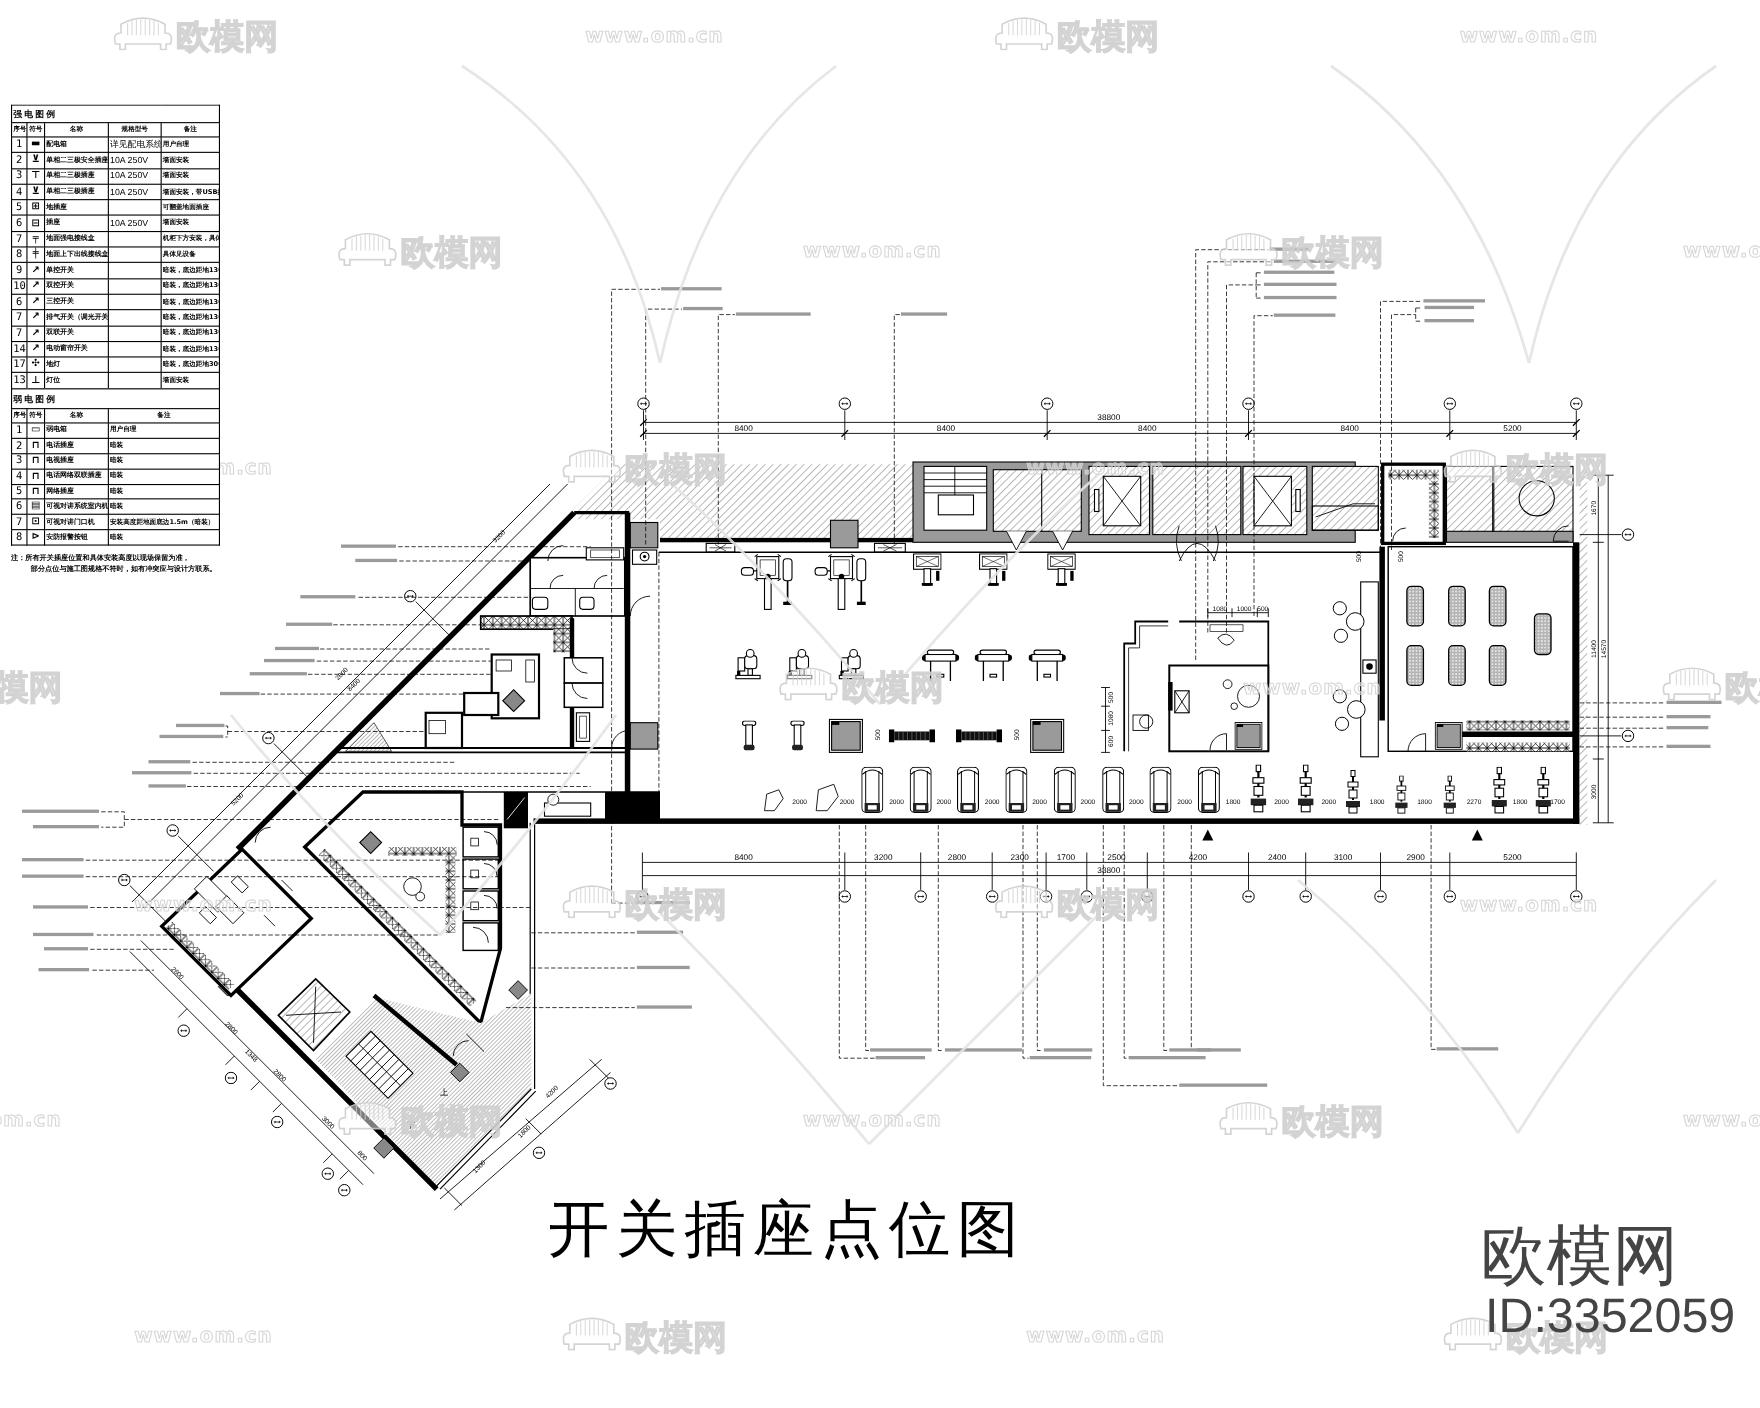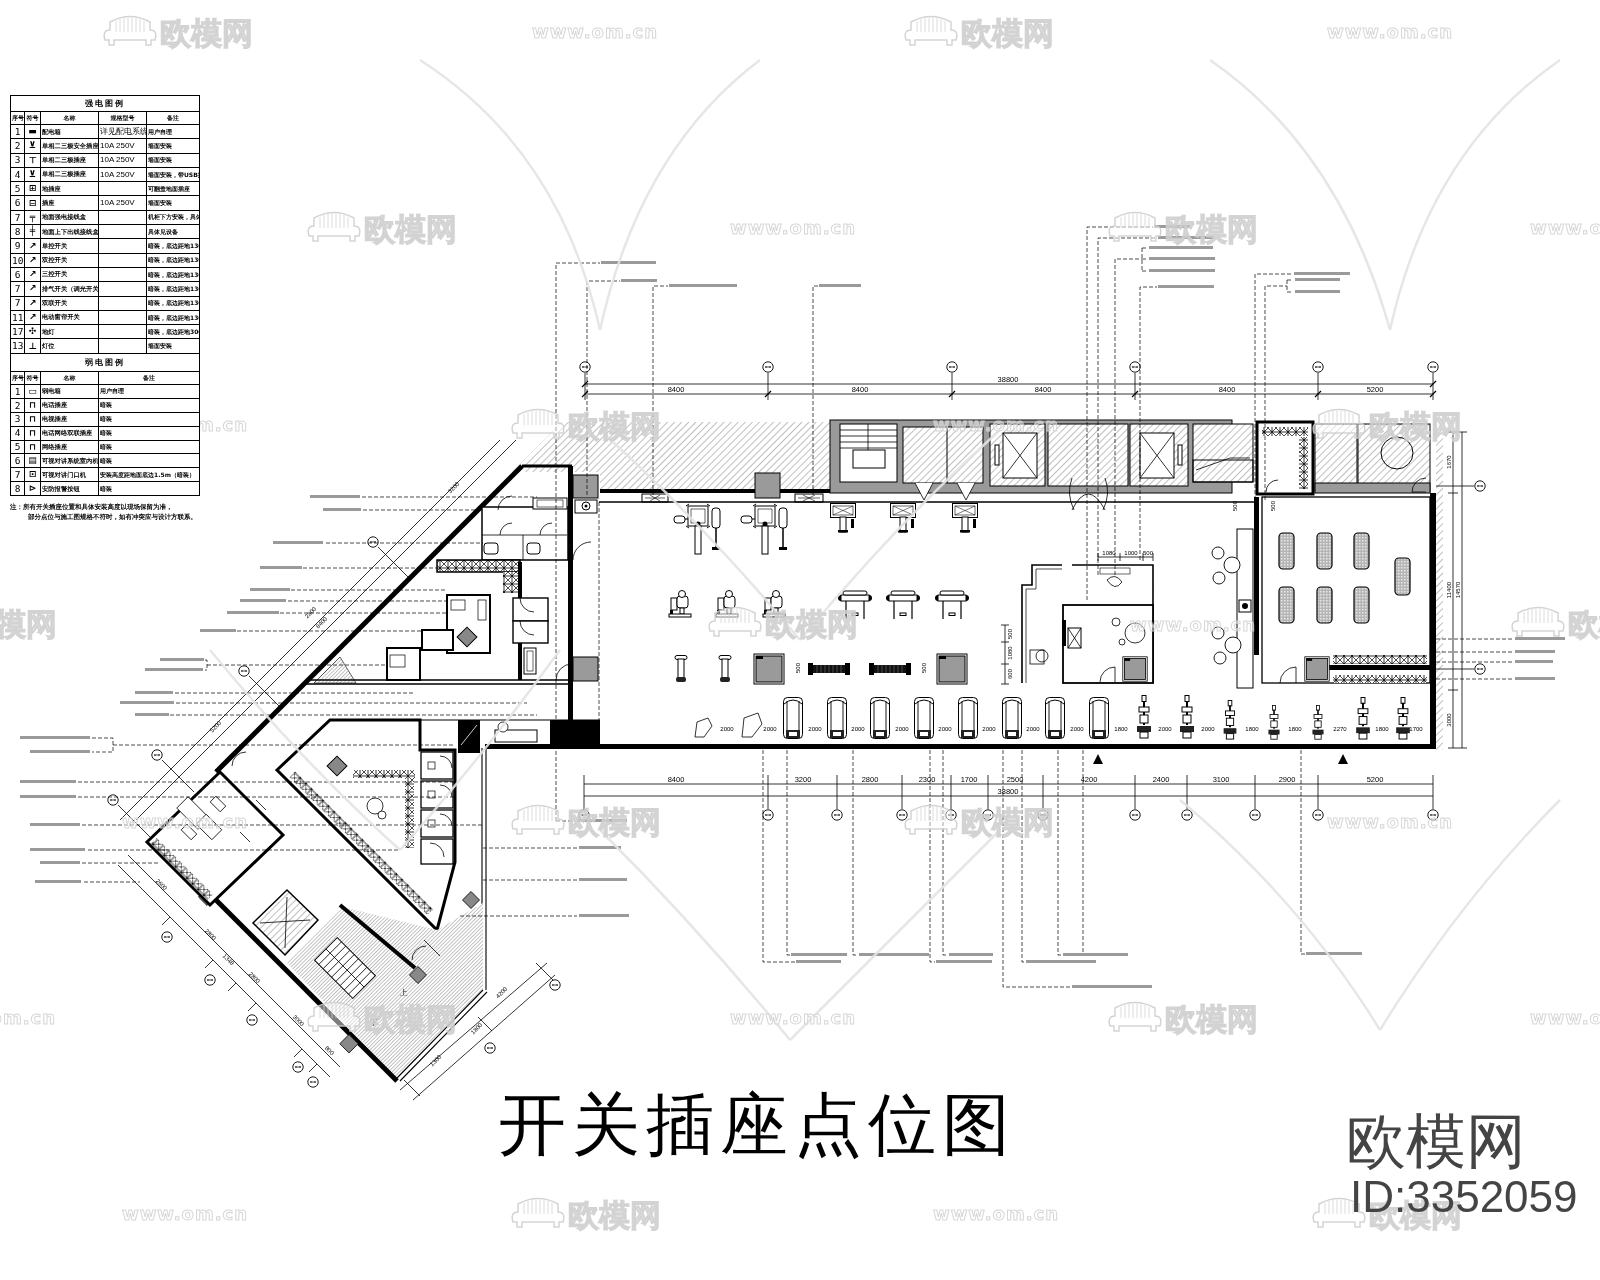--- a/index.html
+++ b/index.html
@@ -1,38 +1,38 @@
 <!DOCTYPE html>
 <html><head>
 <meta charset="utf-8">
 <style>
   html,body{margin:0;padding:0;background:#fff;}
   #canvas{position:relative;width:1600px;height:1280px;background:#fff;overflow:hidden;}
   #plan{position:absolute;left:0;top:0;}
   .legend{position:absolute;left:10px;border-collapse:collapse;table-layout:fixed;width:189px;
     font-family:"DejaVu Sans",sans-serif;font-size:6.3px;color:#000;background:#fff;}
   .legend td{border:1px solid #000;padding:0 1px;overflow:hidden;white-space:nowrap;line-height:1;}
-  .legend .ttl td{text-align:center;font-weight:bold;font-size:8px;letter-spacing:2px;}
+  .legend .ttl td{font-weight:bold;font-size:8px;letter-spacing:2px;}
   .legend .hdr td{font-weight:bold;font-size:6px;text-align:center;}
   .legend td.no{font-size:9.5px;text-align:center;font-family:"DejaVu Sans Mono",monospace;}
   .legend td.symbol{text-align:center;font-size:9px;font-weight:bold;}
   .legend td.name{font-weight:bold;}
   .legend td.spec{font-size:8px;font-family:"Liberation Sans",sans-serif;}
   .legend td.note{font-weight:bold;font-size:6px;}
   #legend-power{top:95px;}
   #legend-power .ttl td{height:15px;}
   #legend-power .hdr td{height:12px;}
   #legend-power tbody tr td{height:13.3px;}
   #legend-low{top:353px;}
   #legend-low .ttl td{height:17px;}
   #legend-low .hdr td{height:12px;}
   #legend-low tbody tr td{height:12.9px;}
   .notes{position:absolute;left:10px;top:502px;font-family:"DejaVu Sans",sans-serif;font-size:6.5px;font-weight:bold;line-height:10px;color:#000;}
   .notes div:nth-child(2){padding-left:18px;}
-  .big-title{position:absolute;left:498px;top:1080px;font-family:"DejaVu Serif",serif;font-size:68px;letter-spacing:6px;color:#000;white-space:nowrap;}
+  .big-title{position:absolute;left:498px;top:1080px;font-family:"DejaVu Serif",serif;font-size:56px;letter-spacing:6px;color:#000;white-space:nowrap;}
   .brand{position:absolute;left:1346px;top:1102px;font-family:"DejaVu Sans",sans-serif;font-size:60px;color:#444;white-space:nowrap;}
   .brand-id{position:absolute;left:1350px;top:1172px;font-family:"Liberation Sans",sans-serif;font-size:44px;color:#444;white-space:nowrap;}
   svg text{font-family:"Liberation Sans",sans-serif;}
   .dim{font-size:7.5px;fill:#000;}
   .dim-s{font-size:6px;fill:#000;}
   .wm-brand{font-family:"DejaVu Sans",sans-serif;font-size:31px;font-weight:bold;fill:#fff;fill-opacity:.55;stroke:#cfcfcf;stroke-width:1.2;}
   .wm-url{font-family:"DejaVu Sans",sans-serif;font-size:18px;font-weight:bold;letter-spacing:1px;fill:#fff;fill-opacity:.5;stroke:#d2d2d2;stroke-width:1;}
   .leader{stroke:#000;stroke-width:.7;stroke-dasharray:4 2;fill:none;}
   .stub{fill:#9a9a9a;}
   .thin{stroke:#000;stroke-width:.8;fill:none;}
@@ -770,21 +770,21 @@
           <td class="note">暗装，底边距地1300mm</td>
         </tr>
         <tr>
           <td class="no">7</td>
           <td class="symbol">↗</td>
           <td class="name">双联开关</td>
           <td class="spec"></td>
           <td class="note">暗装，底边距地1300mm</td>
         </tr>
         <tr>
-          <td class="no">11</td>
+          <td class="no">14</td>
           <td class="symbol">↗</td>
           <td class="name">电动窗帘开关</td>
           <td class="spec"></td>
           <td class="note">暗装，底边距地1300mm</td>
         </tr>
         <tr>
           <td class="no">17</td>
           <td class="symbol">✣</td>
           <td class="name">地灯</td>
           <td class="spec"></td>

